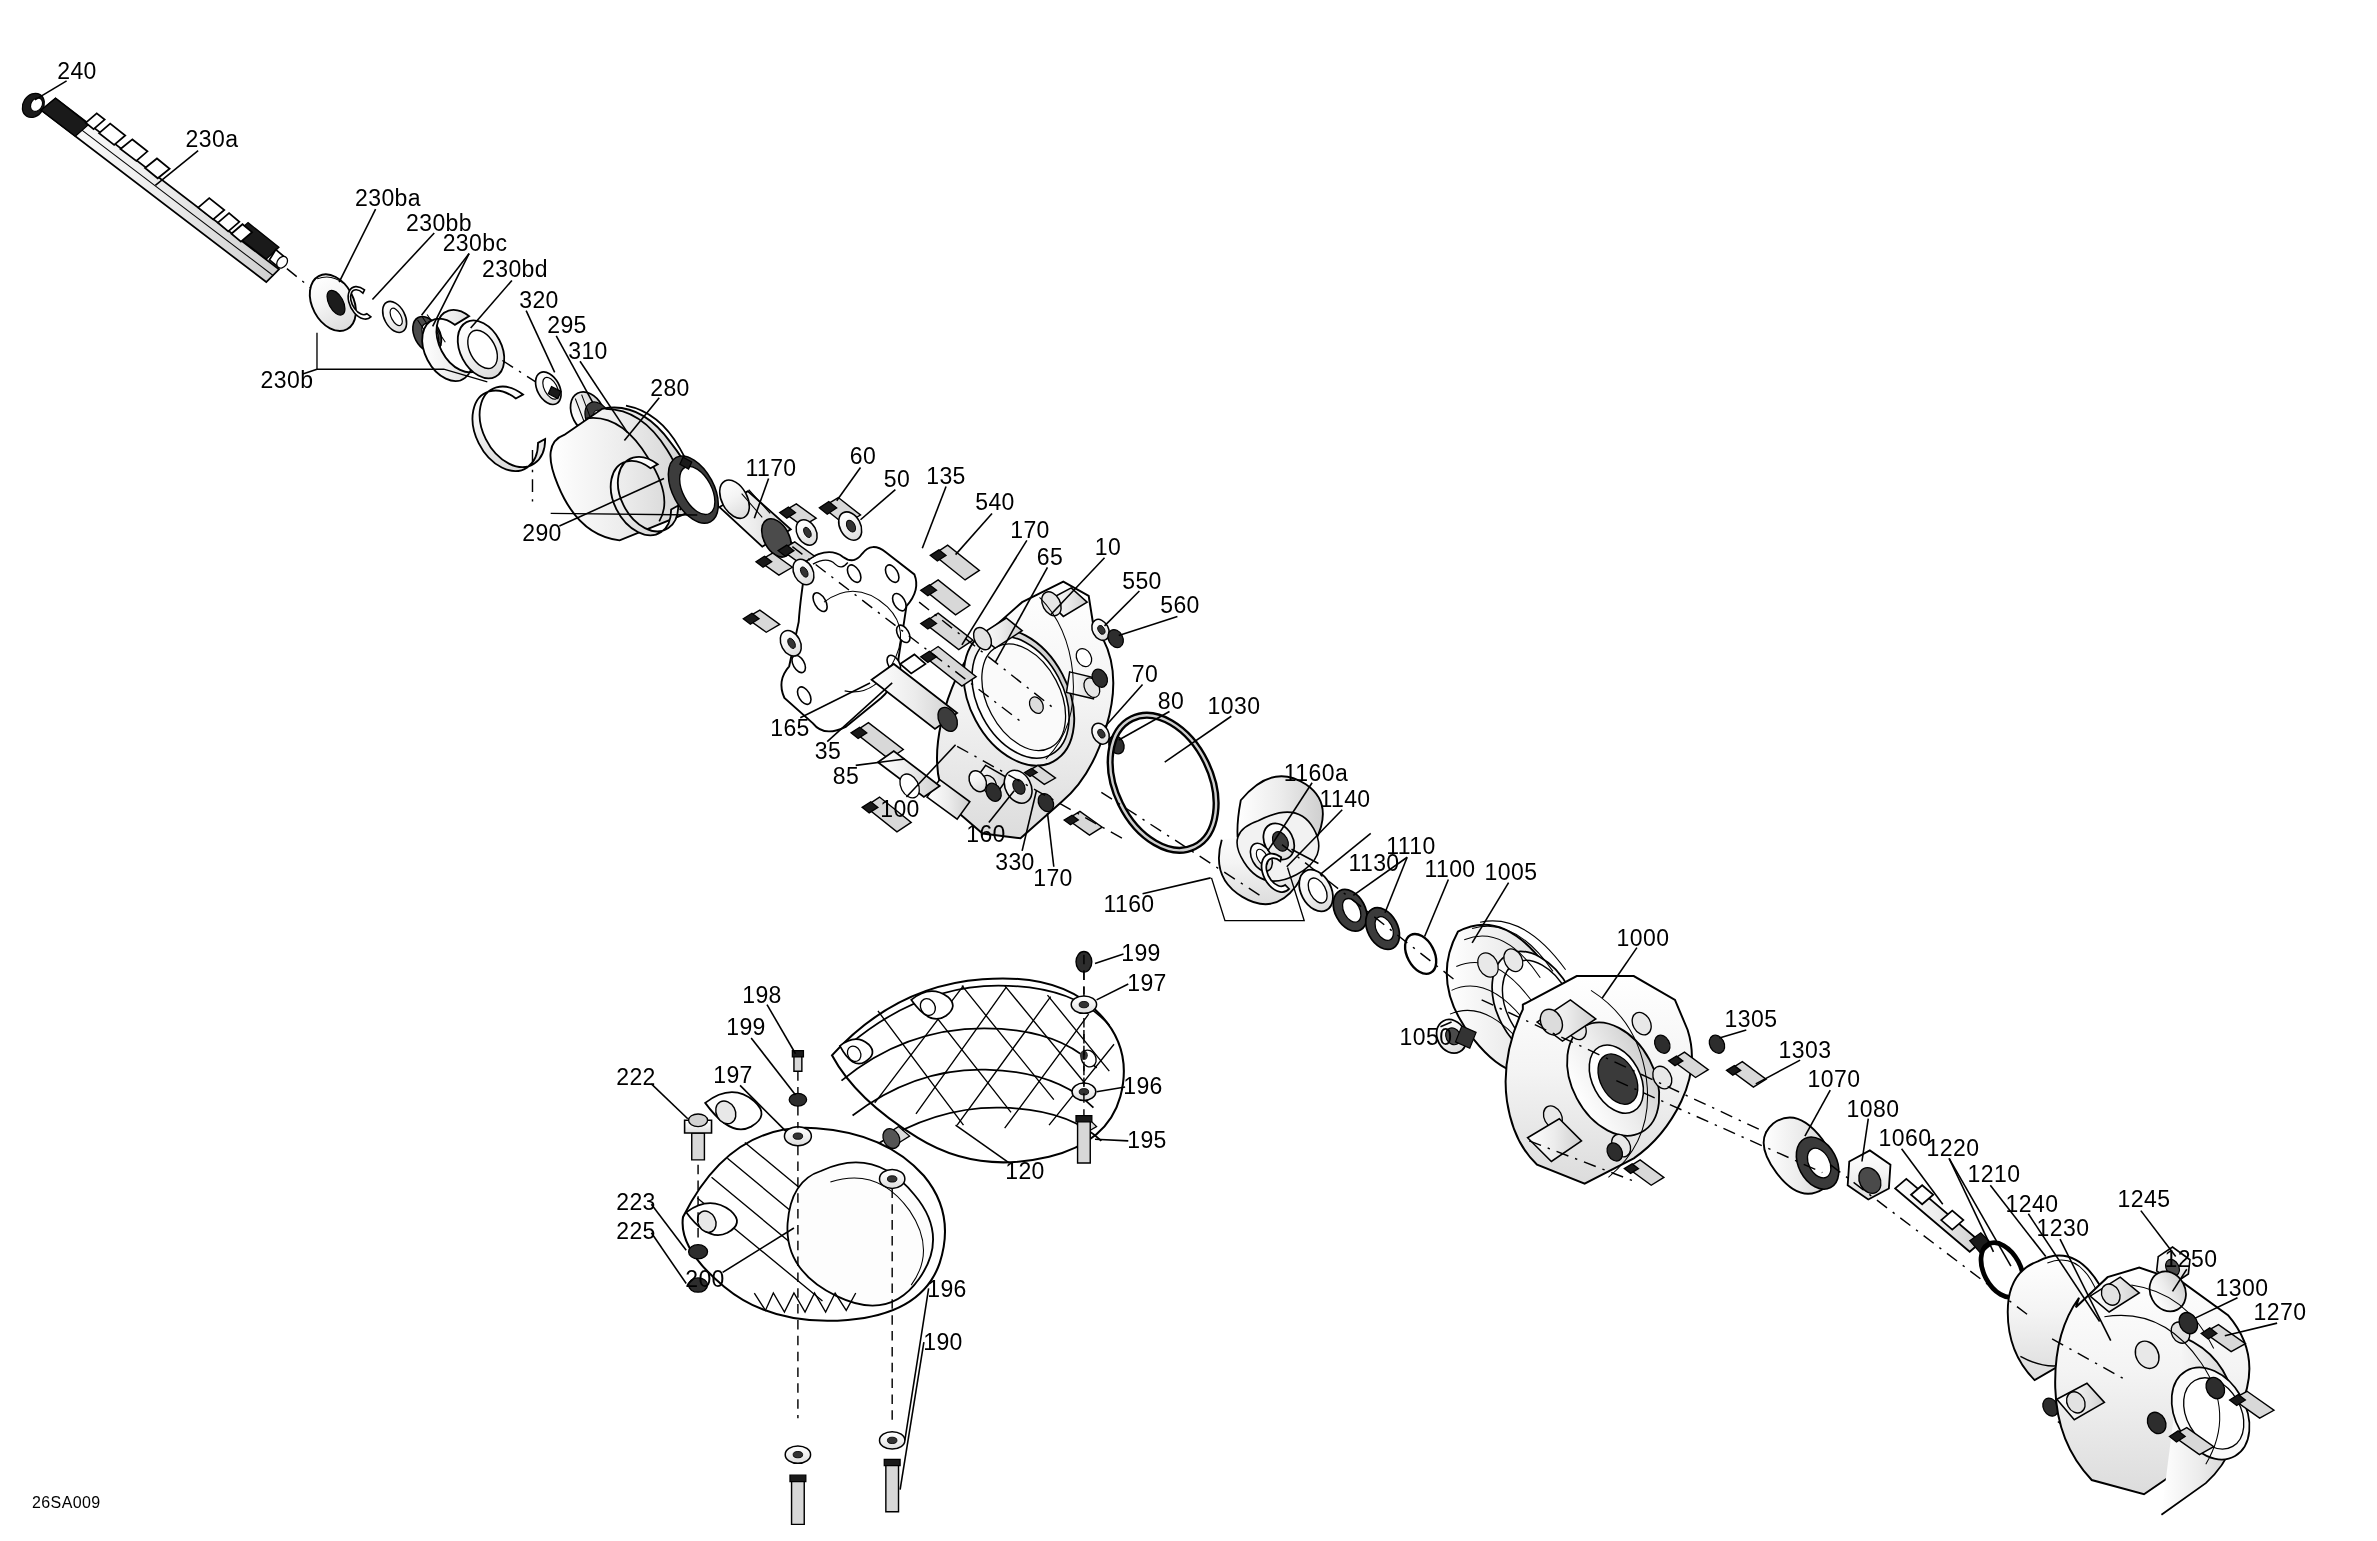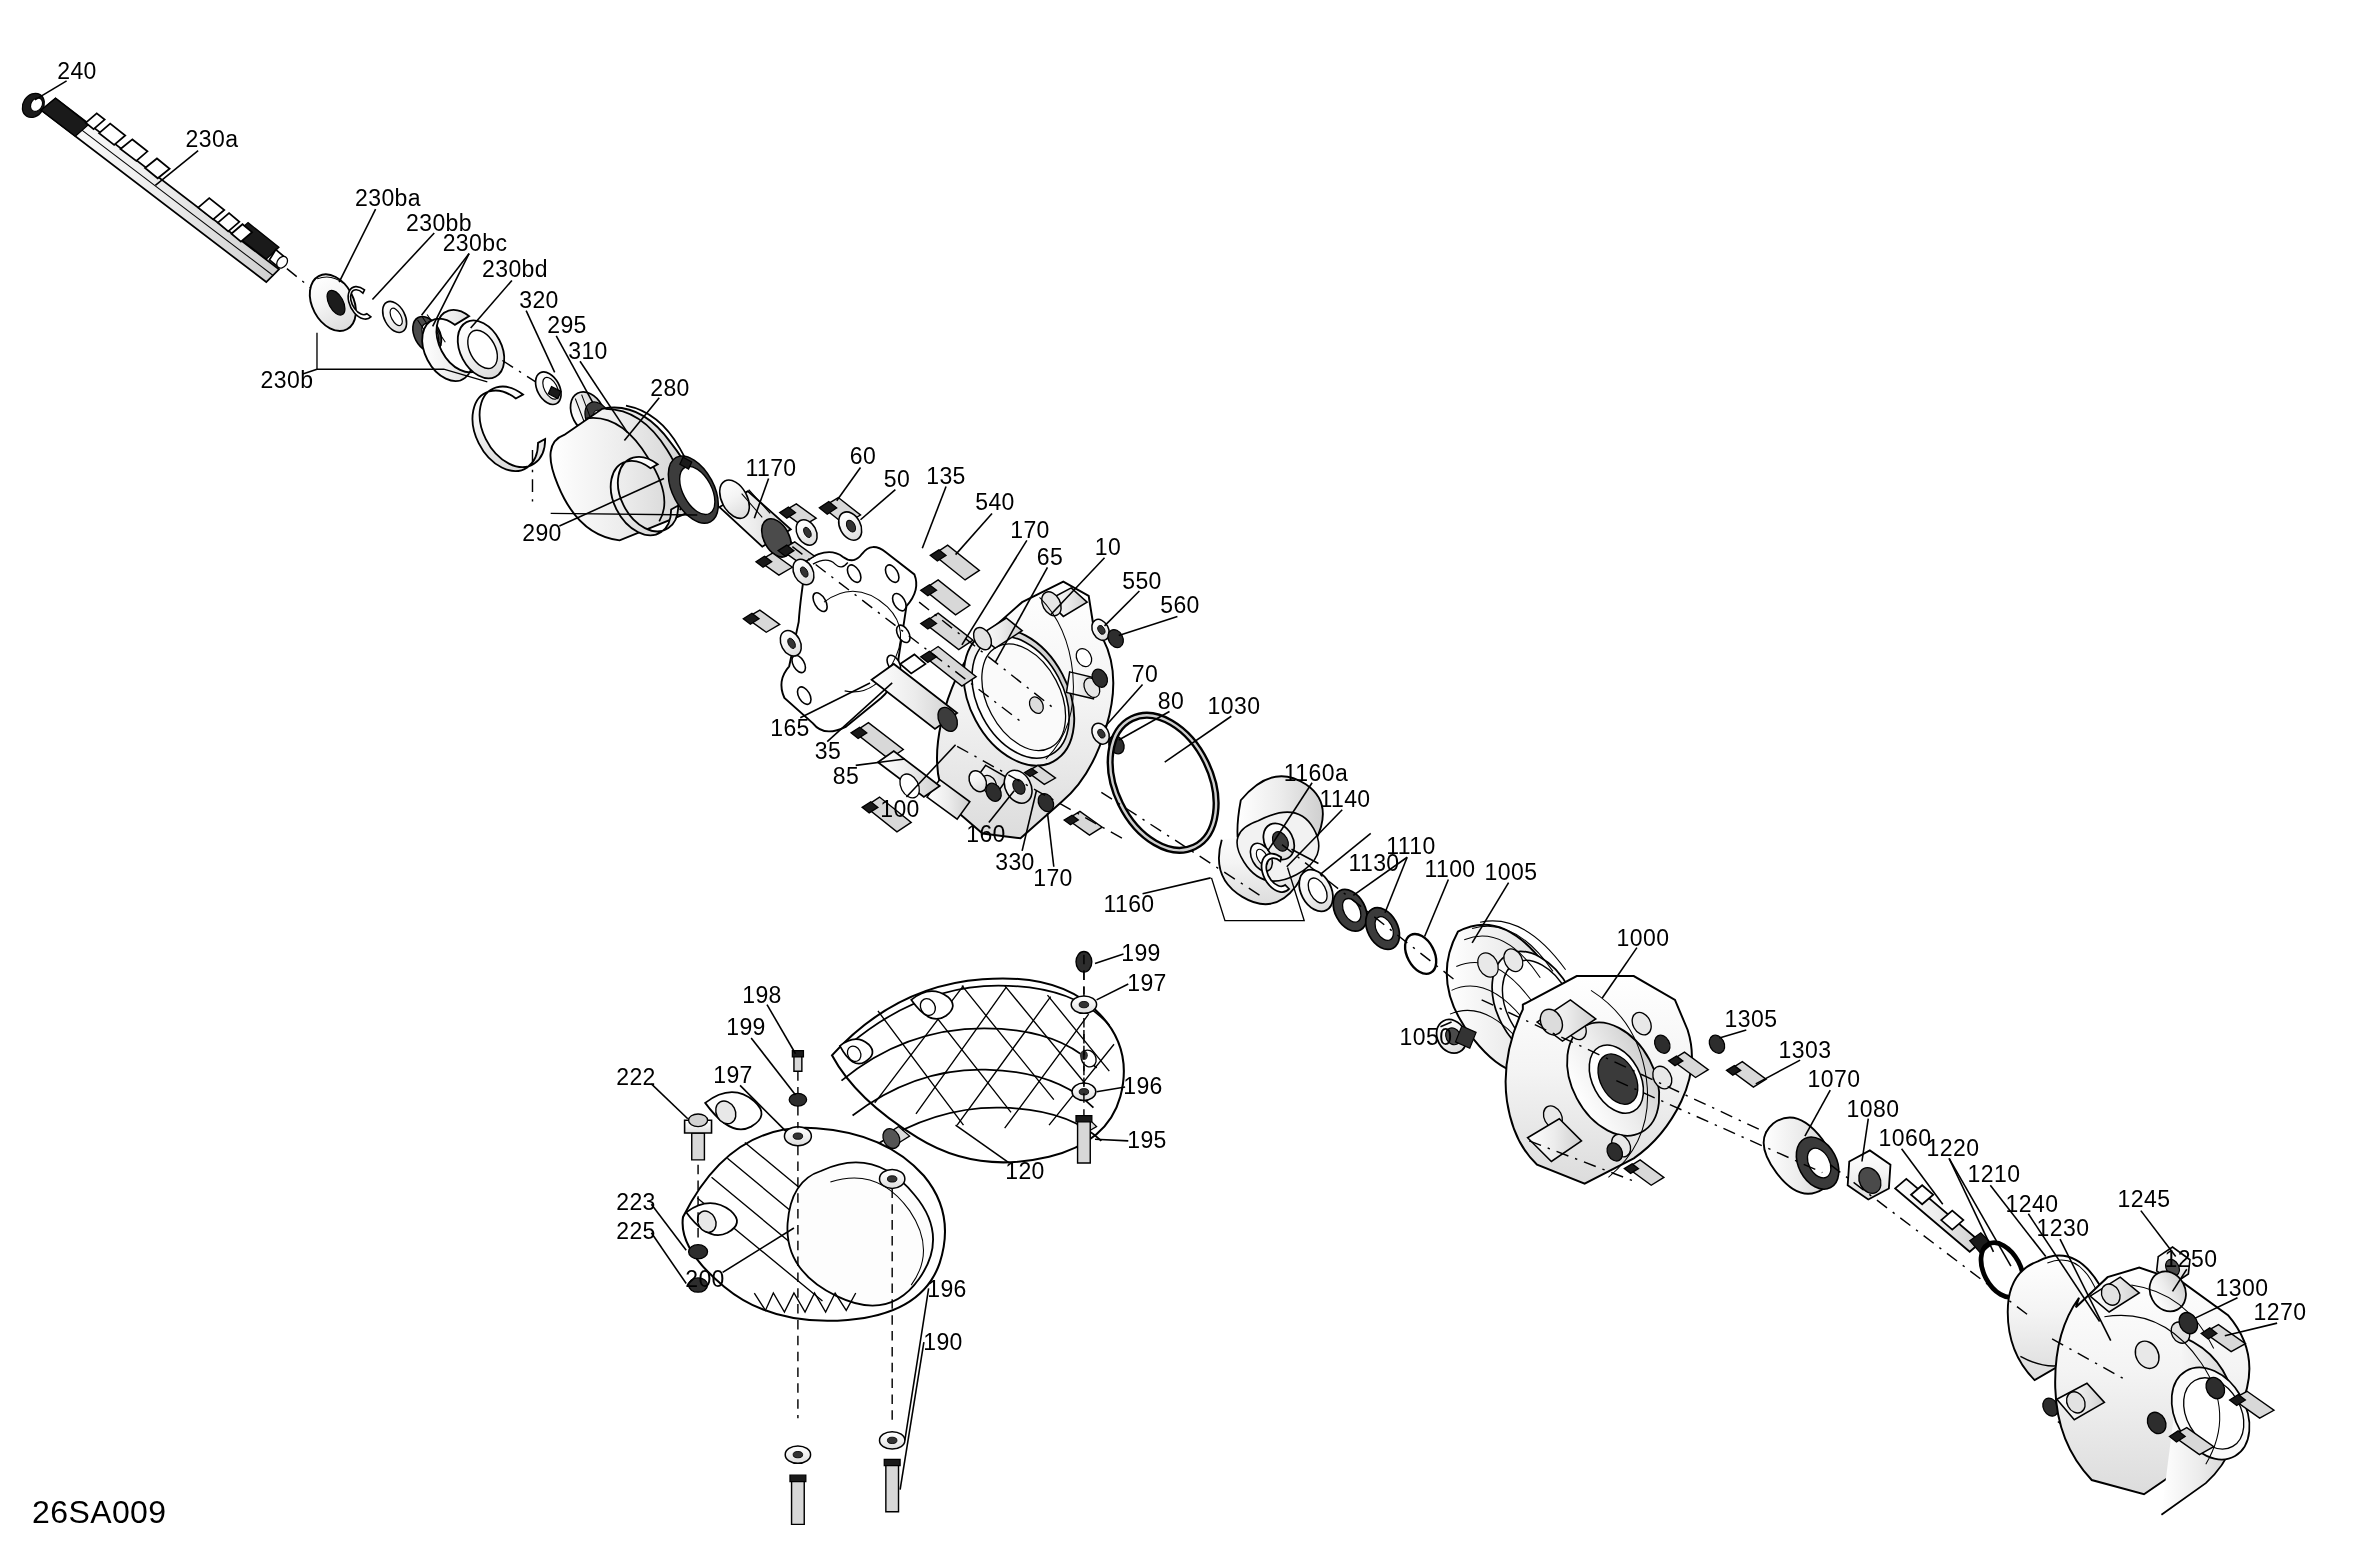--- a/index.html
+++ b/index.html
@@ -33,21 +33,21 @@
     white-space: nowrap;
     letter-spacing: 0.4px;
     transform: translate(-50%, -50%);
     user-select: none;
   }
   .caption {
     position: absolute;
     left: 32px;
     top: 1494px;
     font-family: "Liberation Sans", sans-serif;
-    font-size: 32px;
+    font-size: 16px;
     color: #000000;
     letter-spacing: 0.4px;
   }
   svg { display: block; }
   .ln  { stroke:#000; stroke-width:2.2; fill:none; }
   .lnt { stroke:#000; stroke-width:1.7; fill:none; }
   .lnh { stroke:#000; stroke-width:1.3; fill:none; }
   .dash{ stroke:#000; stroke-width:1.8; fill:none; stroke-dasharray:16 9 3 9; }
   .dash2{ stroke:#000; stroke-width:1.8; fill:none; stroke-dasharray:12 8; }
   .fillw { fill:#ffffff; stroke:#000; stroke-width:2.2; }

